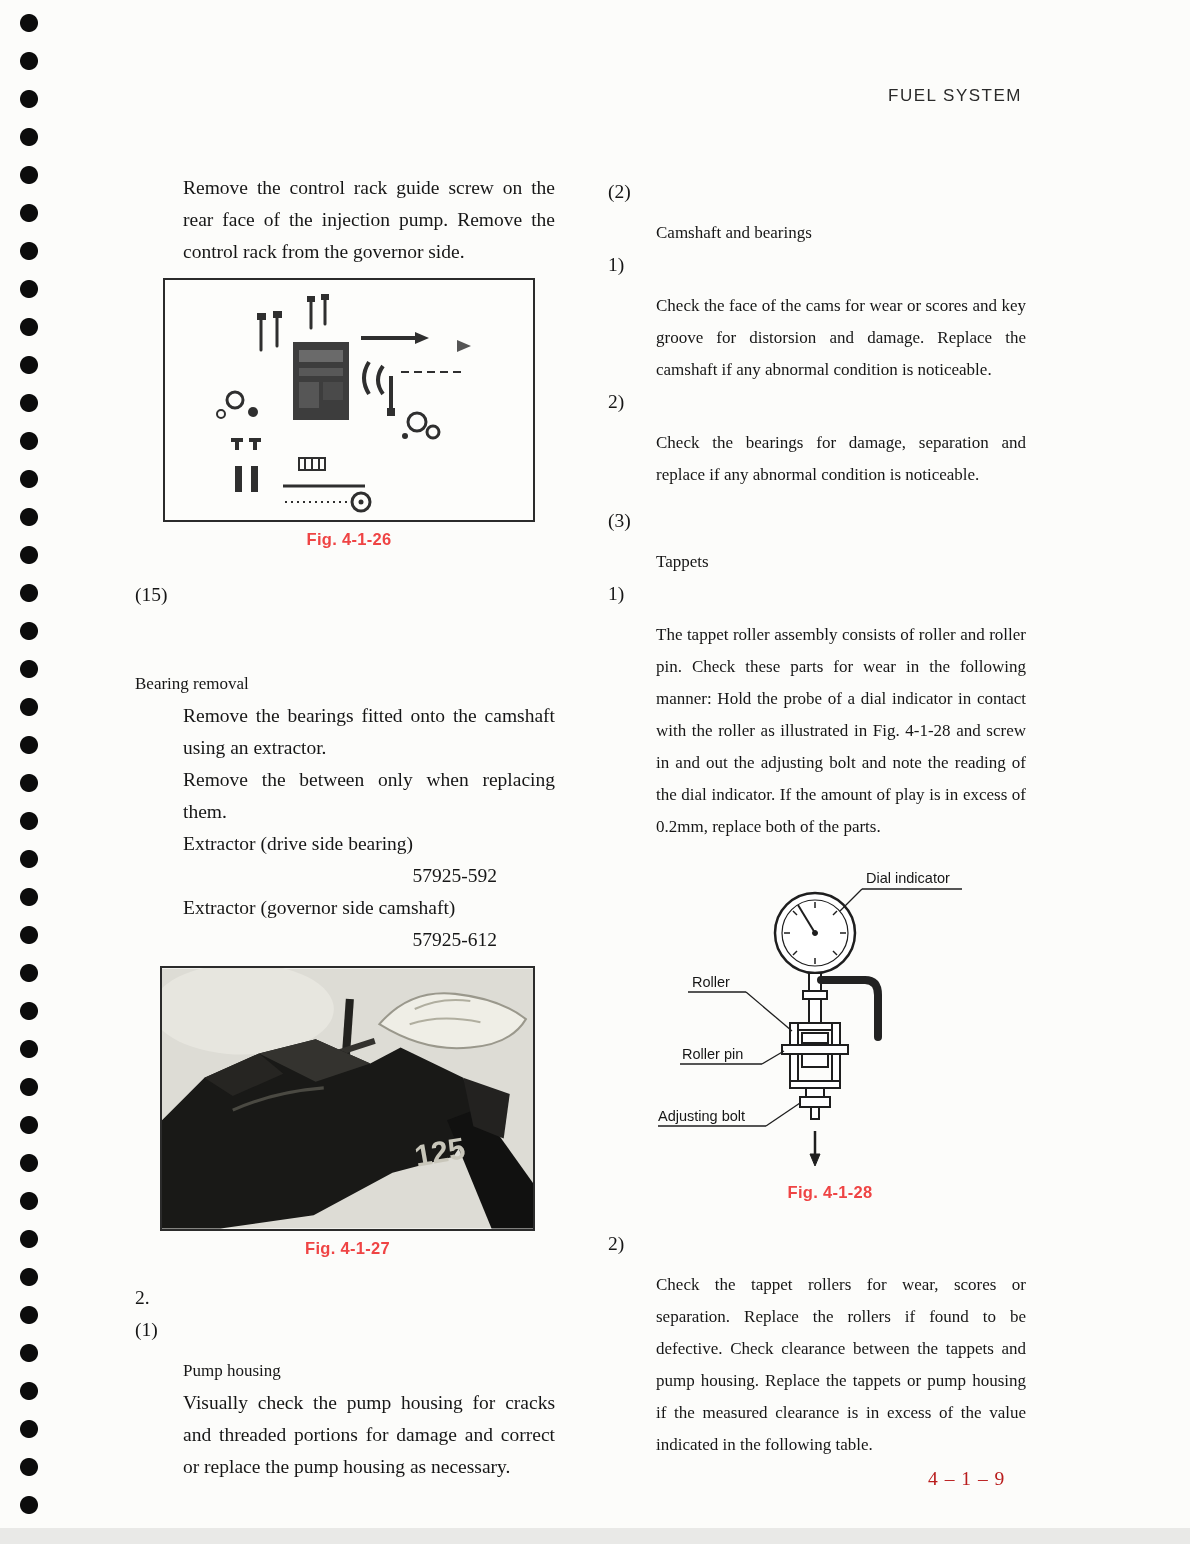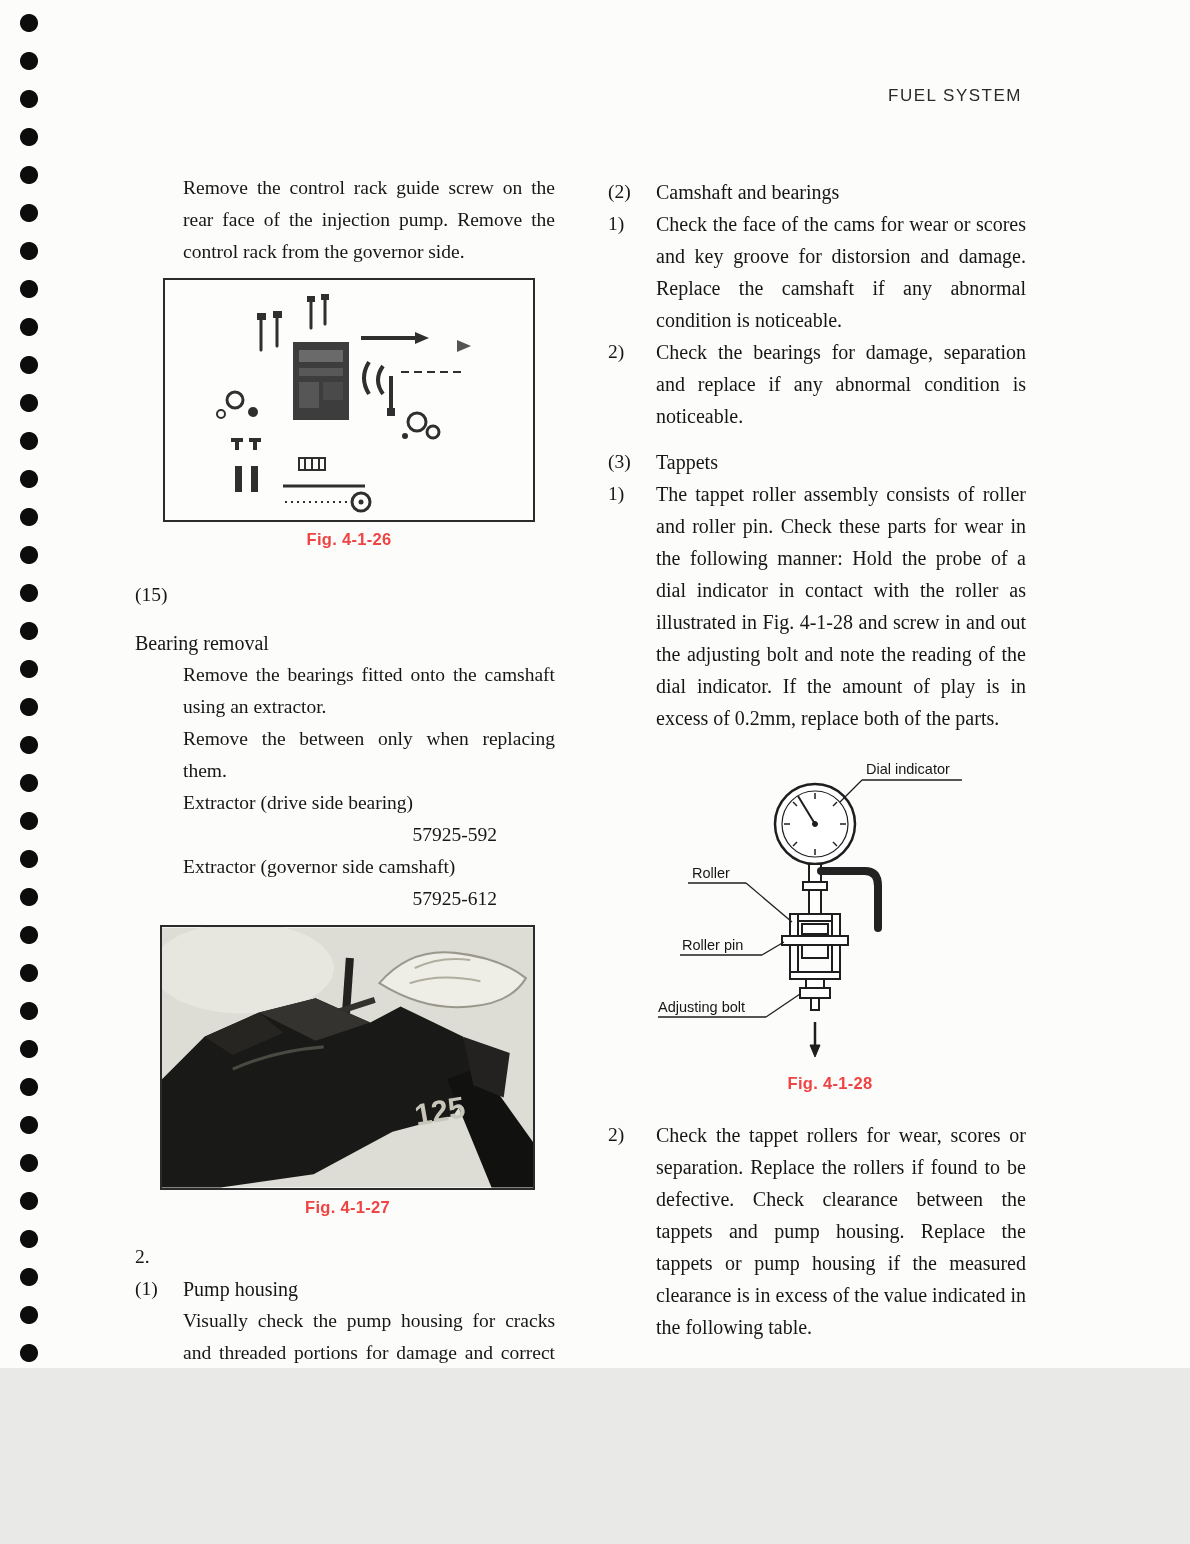--- a/index.html
+++ b/index.html
@@ -1,18 +1,18 @@
 <!DOCTYPE html>
 <html><head>
 <meta charset="utf-8">
 <style>
   * { margin:0; padding:0; box-sizing:border-box; }
   html, body { background:#e9e9e7; }
   .page {
-    position:relative; width:1190px; height:1368px; margin:0 auto;
+    position:relative; width:1190px; height:1528px; margin:0 auto;
     background:#fcfcfa; overflow:hidden;
     font-family:"Liberation Serif", serif; color:#161616;padding-left:16px;
   }
   .holes {
     position:absolute; left:13px; top:4px; width:32px; height:1532px;
     background-image: radial-gradient(circle at center, #0c0c0c 0 8.5px, rgba(0,0,0,0) 9.5px);
     background-size: 32px 38px; background-repeat: repeat-y;
   }
   .header {
     position:absolute; top:86px; right:168px;
@@ -21,21 +21,21 @@
   }
   .col-left  { position:absolute; left:135px; top:172px; width:420px; }
   .col-right { position:absolute; left:608px; top:176px; width:418px; }
 
   .body { font-size:19.5px; line-height:32px; text-align:justify; color:#161616; }
   .indent { margin-left:48px; width:372px; }
   .val { text-align:right; padding-right:58px; }
 
   .hang { display:flex; align-items:flex-start; }
   .hang .num { flex:0 0 48px; width:48px; font-size:19.5px; line-height:32px; }
-  .hang .txt { flex:1; font-size:20px; line-height:32px; }
+  .hang .txt { flex:1; font-size:17px; line-height:32px;margin-top:41px; }
 
   .mt-sec15 { margin-top:30px;flex-direction:column; }
   .mt-sec2  { margin-top:24px; }
   .mt-tap   { margin-top:14px; }
   .mt-item2 { margin-top:26px; }
 
   .figbox { border:2px solid #2b2b2b; background:#fdfdfb; }
   .fig26 { margin:10px 0 0 28px; width:372px; height:244px; overflow:hidden; }
   .fig27 { margin:10px 0 0 25px; width:375px; height:265px; overflow:hidden; }
   .capwrap26 { width:372px; margin-left:28px; text-align:center; margin-top:8px; }

